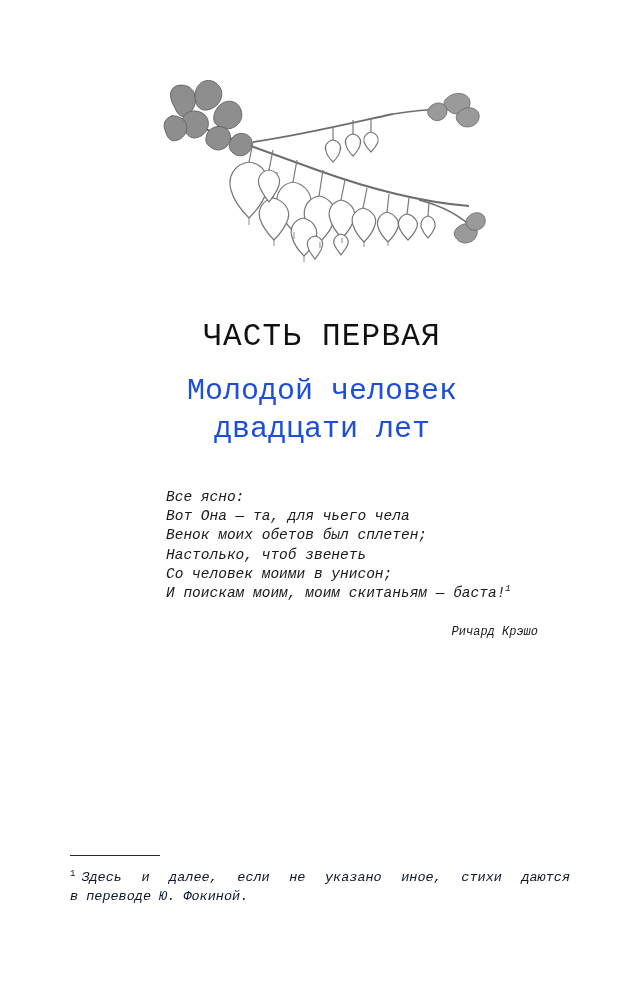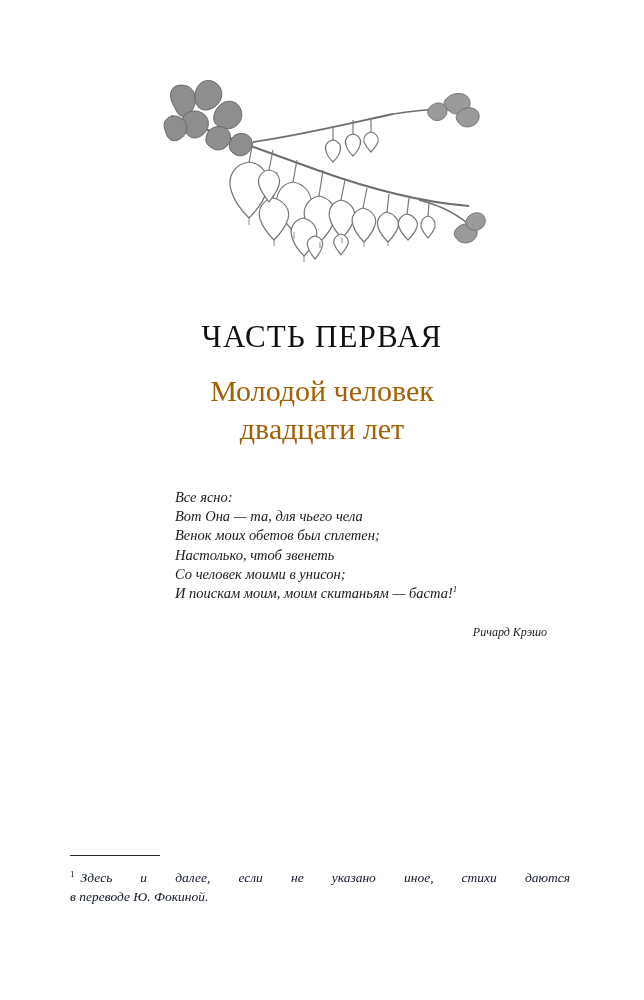--- a/index.html
+++ b/index.html
@@ -15,20 +15,21 @@
     color: #1a1a1a;
     overflow: hidden;
   }
 
   .page {
     position: absolute;
     left: 0; top: 0;
     width: 644px;
     height: 1000px;
     box-sizing: border-box;
+    font-family: Liberation Mono, monospace;
   }
 
   
   .ornament {
     position: absolute;
     left: 50%;
     top: 78px;
     transform: translateX(-50%);
     width: 330px;
     height: 200px;
@@ -49,28 +50,28 @@
     font-weight: normal;
     margin: 0;
     line-height: 1.1;
     color: #111;
   }
   .part-subtitle {
     font-size: 30px;
     font-weight: normal;
     margin: 18px 0 0 0;
     line-height: 1.28;
-    color: #a16207;
+    color: #1d4ed8;
   }
   .part-subtitle .line2 { display: block; }
 
   
   .epigraph {
     position: absolute;
-    left: 175px;
+    left: 166px;
     top: 488px;
     width: 380px;
   }
   .epigraph-line {
     font-style: italic;
     font-size: 14.5px;
     line-height: 19.2px;
     white-space: nowrap;
     color: #1a1a1a;
   }

